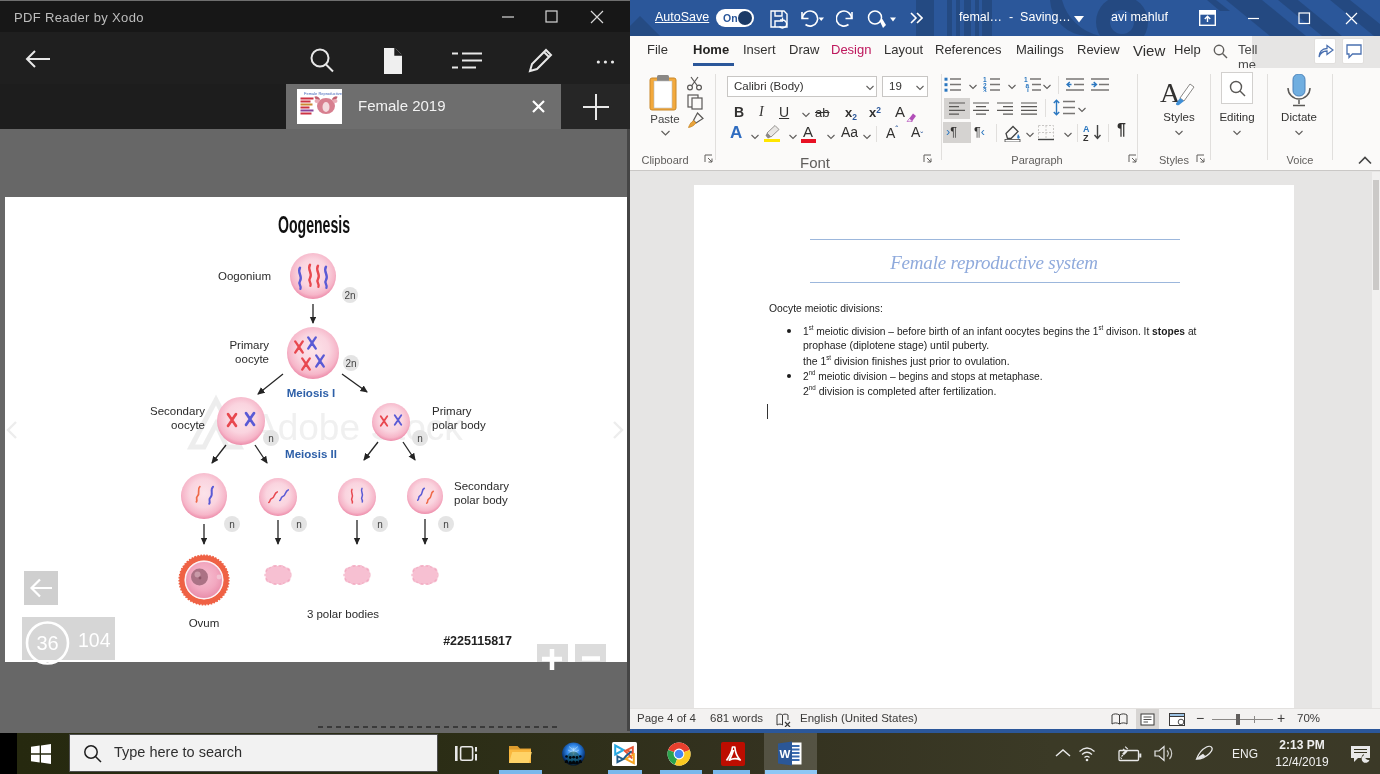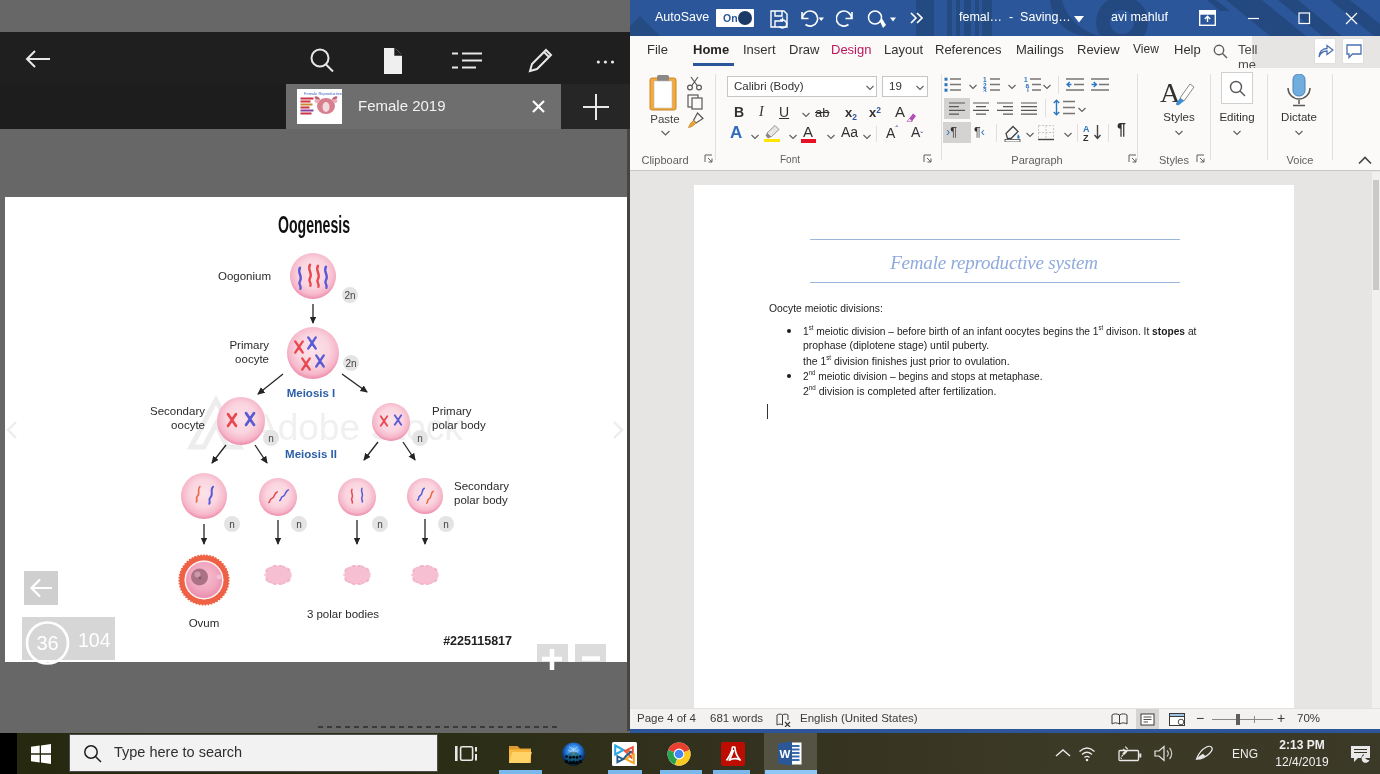--- a/index.html
+++ b/index.html
@@ -34,20 +34,30 @@
 
 #taskbar { left:17px; top:733px; width:1380px; height:41px; background:linear-gradient(90deg,#26290f 0%,#2b2d15 30%,#343220 55%,#3b3a26 75%,#3b3927 100%); }
 #searchbox { left:52px; top:1px; width:369px; height:38px; background:#f2f2f2; border:1px solid #4e4e4e; }
 #searchbox span { position:absolute; left:44px; top:9px; font-size:14.5px; color:#2f2f2f; }
 .underline { position:absolute; top:37px; height:4px; background:#7ab8ec; }
 </style>
 </head>
 <body>
 
 <div id="xodo" class="abs">
+  <div id="x-title" class="abs">
+      <div class="abs t">PDF Reader by Xodo</div>
+    <svg class="abs" style="left:496px;top:0" width="134" height="32" viewBox="0 0 134 32">
+      <g stroke="#d8d8d8" stroke-width="1.2" fill="none">
+        <path d="M6 16 H18"></path>
+        <rect x="50" y="10" width="11" height="11"></rect>
+        <path d="M95 10 L107 22 M107 10 L95 22"></path>
+      </g>
+    </svg>
+  </div>
   <div id="x-toolbar" class="abs">
     <svg class="abs" style="left:24px;top:16px" width="28" height="22" viewBox="0 0 28 22">
       <g stroke="#e8e8e8" stroke-width="2" fill="none">
         <path d="M26 11 H3 M11 3 L3 11 L11 19"></path>
       </g>
     </svg>
     <svg class="abs" style="left:307px;top:15px" width="28" height="28" viewBox="0 0 28 28">
       <g stroke="#e8e8e8" stroke-width="2" fill="none">
         <circle cx="13" cy="11" r="8.5"></circle>
           <path d="M19 17.5 L26 24.5"></path>
@@ -319,22 +329,22 @@
         <path d="M420 0 A38 38 0 0 0 458 36 L470 36 A50 50 0 0 1 432 0 Z" fill="#24497f" opacity="0.95"></path>
         <circle cx="492" cy="22" r="26" fill="#24497f" opacity="0.95"></circle>
         <circle cx="492" cy="22" r="12" fill="#2b579a"></circle>
         <path d="M596 0 L640 36 L676 36 L632 0 Z" fill="#24497f" opacity="0.95"></path>
         <path d="M648 0 L692 36 L712 36 L668 0 Z" fill="#24497f" opacity="0.95"></path>
         <path d="M700 0 L744 36 L750 36 L750 24 L720 0 Z" fill="#24497f" opacity="0.95"></path>
         <path d="M577 0 L590 11 L600 11 L586 0 Z" fill="#24497f" opacity="0.95"></path>
         <path d="M-10 36 L30 36 L10 16 Z" fill="#24497f" opacity="0.85"></path>
       </g>
     </svg>
-    <div class="abs" style="left:25px;top:10px;font-size:12.5px;color:#fff;">AutoSave</div>
-    <div class="abs" style="left:86px;top:9px;width:38px;height:18px;background:#fff;border-radius:1px;padding-left:35px;">
+    <div class="abs" style="left:25px;top:10px;font-size:12.5px;color:#fff;text-decoration:underline;">AutoSave</div>
+    <div class="abs" style="left:86px;top:9px;width:38px;height:18px;background:#fff;border-radius:9px;padding-left:35px;">
       <div class="abs" style="left:7px;top:3px;font-size:10.5px;color:#2b579a;font-weight:bold;">On</div>
       <div class="abs" style="left:22px;top:2px;width:14px;height:14px;background:#1b3a66;border-radius:50%;"></div>
     </div>
     <svg class="abs" style="left:139px;top:9px" width="20" height="20" viewBox="0 0 20 20">
       <g stroke="#fff" stroke-width="1.4" fill="none">
         <path d="M2 2 H15 L18 5 V18 H2 Z"></path>
         <path d="M6 2 V7 H13 V2"></path>
         <path d="M6 18 V12 H14"></path>
         <path d="M13.5 11 a4 4 0 1 1 -3 6.5" stroke-width="1.3"></path>
         <path d="M13.5 8.5 V11 H11" stroke-width="1.3"></path>
@@ -381,21 +391,21 @@
     <div class="abs" style="left:17px;top:6px;font-size:13px;color:#323130;">File</div>
     <div class="abs" style="left:63px;top:6px;font-size:13px;color:#252423;font-weight:bold;">Home</div>
     <div class="abs" style="left:63px;top:27px;width:41px;height:3px;background:#2b579a;"></div>
     <div class="abs" style="left:113px;top:6px;font-size:13px;color:#323130;">Insert</div>
     <div class="abs" style="left:159px;top:6px;font-size:13px;color:#323130;">Draw</div>
     <div class="abs" style="left:201px;top:6px;font-size:13px;color:#be185d;">Design</div>
     <div class="abs" style="left:254px;top:6px;font-size:13px;color:#323130;">Layout</div>
     <div class="abs" style="left:305px;top:6px;font-size:13px;color:#323130;">References</div>
     <div class="abs" style="left:386px;top:6px;font-size:13px;color:#323130;">Mailings</div>
     <div class="abs" style="left:447px;top:6px;font-size:13px;color:#323130;">Review</div>
-    <div class="abs" style="left:503px;top:6px;font-size:12px;color:#323130;">View</div>
+    <div class="abs" style="left:503px;top:6px;font-size:15px;color:#323130;">View</div>
     <div class="abs" style="left:544px;top:6px;font-size:13px;color:#323130;">Help</div>
     <svg class="abs" style="left:583px;top:8px" width="15" height="15" viewBox="0 0 15 15">
       <g stroke="#605e5c" stroke-width="1.4" fill="none">
           <circle cx="6" cy="6" r="4.7"></circle>
           <path d="M9.5 9.5 L14 14"></path>
         </g>
     </svg>
     <div class="abs" style="left:608px;top:6px;font-size:13px;color:#4a4a4a;">Tell me</div>
     <div class="abs" style="left:684px;top:2px;width:22px;height:26px;background:#fff;border:1px solid #e1dfdd;border-radius:2px;">
       <svg class="abs" style="left:3px;top:4px" width="16" height="17" viewBox="0 0 16 17">
@@ -495,21 +505,21 @@
     <svg class="abs" style="left:197px;top:66px" width="8" height="6" viewBox="0 0 8 6">
         <path d="M0.5 1 L4 4.5 L7.5 1" stroke="#605e5c" stroke-width="1.1" fill="none"></path>
       </svg>
     <div class="abs" style="left:211px;top:56px;font-size:14px;color:#323130;">Aa</div>
     <svg class="abs" style="left:233px;top:66px" width="8" height="6" viewBox="0 0 8 6">
         <path d="M0.5 1 L4 4.5 L7.5 1" stroke="#605e5c" stroke-width="1.1" fill="none"></path>
       </svg>
     <div class="abs" style="left:246px;top:58px;width:1px;height:16px;background:#e1dfdd;"></div>
     <div class="abs" style="left:256px;top:56px;font-size:14px;color:#323130;">A<span style="font-size:9px;vertical-align:6px;color:#2b579a;">ˆ</span></div>
     <div class="abs" style="left:281px;top:56px;font-size:14px;color:#323130;">A<span style="font-size:9px;vertical-align:-1px;color:#2b579a;">ˇ</span></div>
-    <div class="abs" style="left:150px;top:86px;width:70px;text-align:left;font-size:10px;color:#605e5c;">Font</div>
+    <div class="abs" style="left:150px;top:86px;width:70px;text-align:center;font-size:15px;color:#605e5c;">Font</div>
     <svg class="abs" style="left:293px;top:86px" width="9" height="9" viewBox="0 0 9 9">
       <g stroke="#605e5c" stroke-width="1" fill="none">
           <path d="M1 1 H8 M1 1 V8"></path>
           <path d="M4 4 L8 8 M8 8 V4.5 M8 8 H4.5"></path>
         </g>
     </svg>
 
     <svg class="abs" style="left:314px;top:9px" width="17" height="15" viewBox="0 0 17 15">
       <g stroke="#787674" stroke-width="1.4" fill="none">
           <path d="M6 2 H17 M6 7.5 H17 M6 13 H17"></path>

